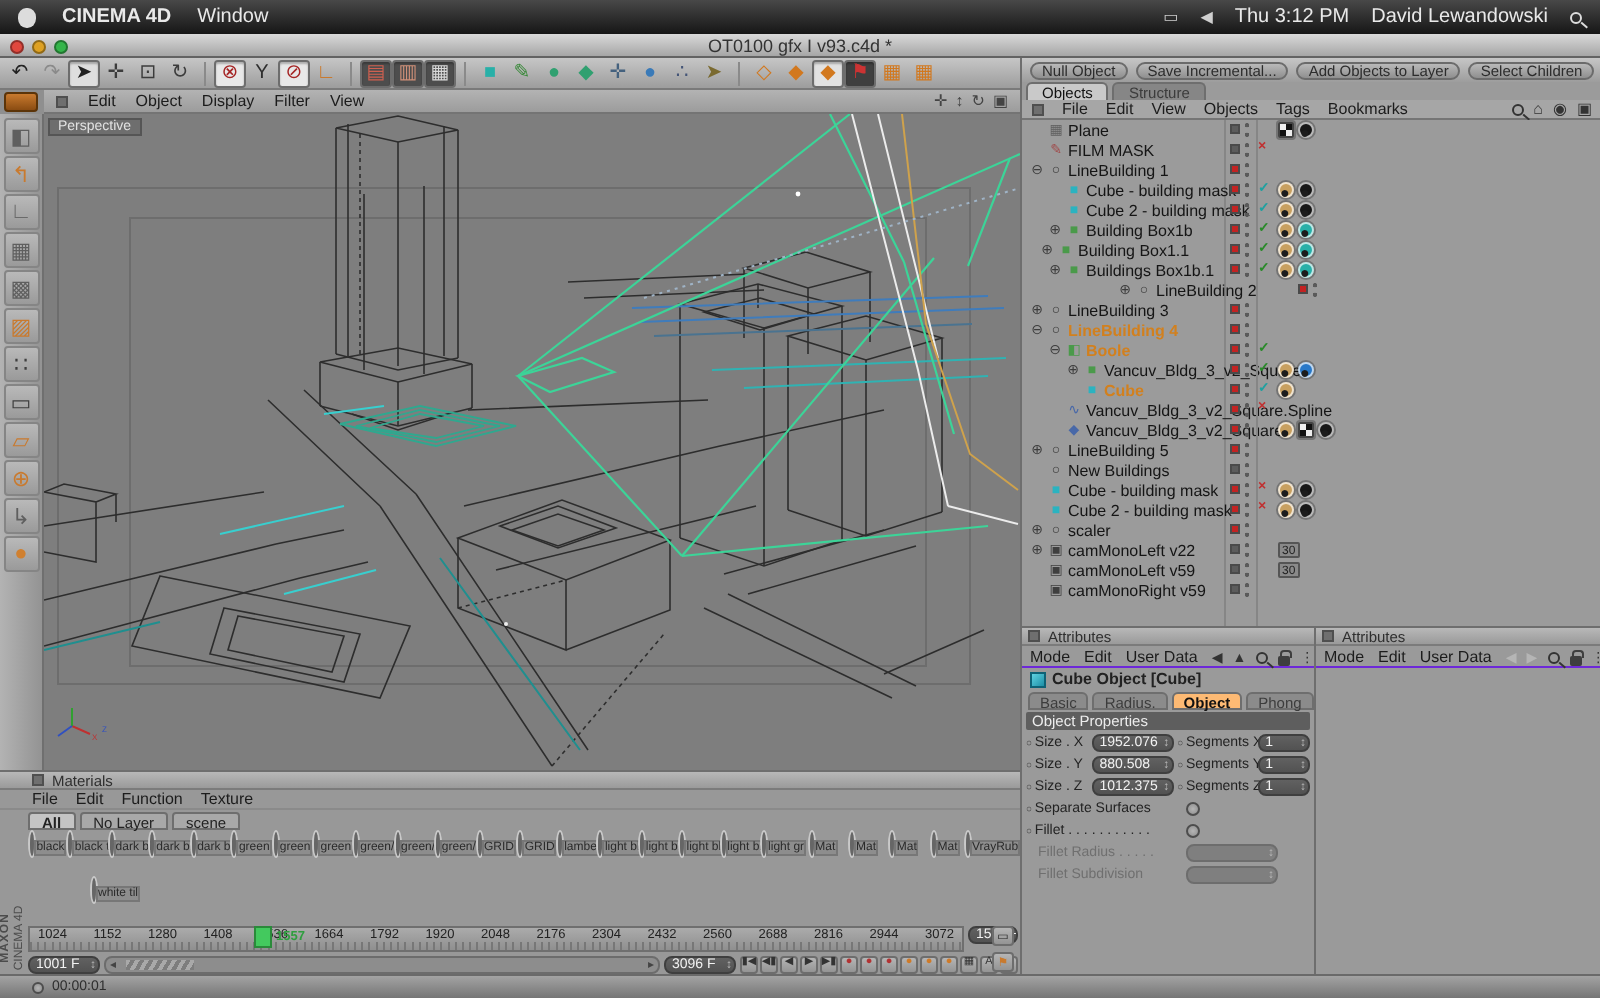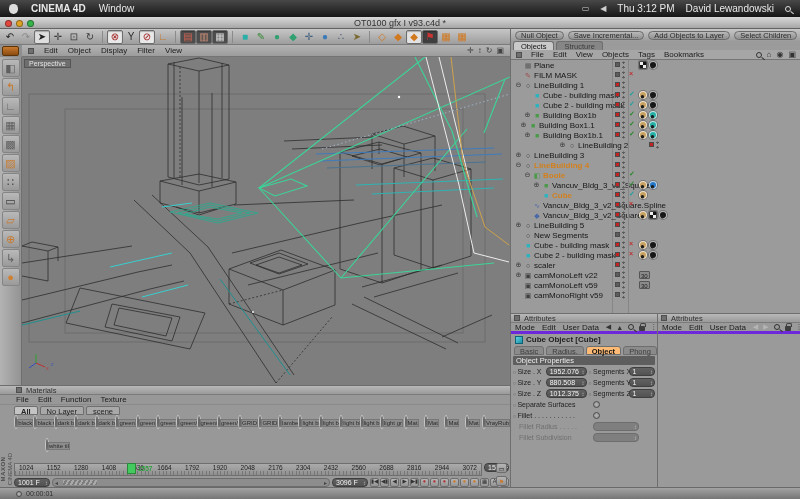--- a/index.html
+++ b/index.html
@@ -82,21 +82,21 @@
   #viewport{left:22px;top:57px;width:488px;height:328px;background:#7e7e7e;overflow:hidden}
   #vplabel{position:absolute;left:2px;top:2px;background:#6e6e6e;border:1px solid #555;color:#e2e2e2;
            font-size:7px;padding:0 4px;height:9px;line-height:8px}
 
   
   .attr{background:#9a9a9a;border-left:1px solid #6e6e6e;border-top:1px solid #6e6e6e}
   #attr1{left:510px;top:313px;width:147px;height:174px}
   #attr2{left:657px;top:313px;width:143px;height:174px}
   .ptitle{height:9px;background:linear-gradient(#b8b8b8,#9a9a9a);border-bottom:1px solid #7b7b7b;
           display:flex;align-items:center;gap:4px;padding:0 3px;font-size:7.5px;color:#2f2f2f}
-  .pmenu{height:11px;display:flex;align-items:flex-start;gap:7px;padding:0 4px;font-size:8px;border-bottom:3px solid #6d28d9}
+  .pmenu{height:11px;display:flex;align-items:flex-end;gap:7px;padding:0 4px;font-size:8px;border-bottom:1px solid #6d28d9}
   .pico{font-size:7px;color:#333}
   .pico.dim{color:#b5b5b5}
   .lockico{display:inline-block;width:6px;height:5px;background:#3e3e3e;position:relative;border-radius:1px;margin-top:2px}
   .lockico:before{content:"";position:absolute;left:1px;top:-3px;width:4px;height:3px;border:1px solid #3e3e3e;border-bottom:none;border-radius:2px 2px 0 0}
   #attr-objrow{height:11px;display:flex;align-items:center;gap:3px;padding:0 4px;font-size:8px;font-weight:bold;color:#222}
   .cubeglyph{width:8px;height:8px;background:linear-gradient(135deg,#5fd2e2,#1d8fa6);border:1px solid #0e6276;display:inline-block}
   #attr-tabs{height:10px;display:flex;gap:2px;padding:1px 3px 0}
   .atab{font-size:7.5px;height:9px;line-height:9px;padding:0 5px;border:1px solid #6e6e6e;border-radius:3px 3px 0 0;background:#8b8b8b;color:#3c3c3c}
   .atab.active{background:#fdba74;color:#111;font-weight:bold}
   #attr-sect{height:9px;background:#5e5e5e;color:#ececec;font-size:7.5px;line-height:9px;padding:0 3px;margin:1px 2px;border-radius:1px}
@@ -438,21 +438,21 @@
           <span class="tdots"></span>
           <span class="tstate" style="color: rgb(42, 138, 42);">✓</span>
           <span class="ttags">
             <span class="tag " style="background: rgb(200, 160, 96);">●</span>
             <span class="tag " style="background: rgb(40, 176, 168);">●</span>
           </span>
         </div>
         <div class="trow" style="padding-left: 12px;">
           <span class="texp">⊕</span>
           <span class="tico" style="color: rgb(74, 154, 74);">■</span>
-          <span class="tname">Building Box1b.1</span>
+          <span class="tname">Buildings Box1b.1</span>
           <span class="tlayer" style="background: rgb(195, 34, 34);"></span>
           <span class="tdots"></span>
           <span class="tstate" style="color: rgb(42, 138, 42);">✓</span>
           <span class="ttags">
             <span class="tag " style="background: rgb(200, 160, 96);">●</span>
             <span class="tag " style="background: rgb(40, 176, 168);">●</span>
           </span>
         </div>
         <div class="trow" style="padding-left: 13px; margin-left: 34px;">
           <span class="texp">⊕</span>
@@ -535,21 +535,21 @@
           <span class="texp">⊕</span>
           <span class="tico" style="color: rgb(58, 58, 58);">○</span>
           <span class="tname">LineBuilding 5</span>
           <span class="tlayer" style="background: rgb(195, 34, 34);"></span>
           <span class="tdots"></span>
           <span class="ttags"></span>
         </div>
         <div class="trow" style="padding-left: 3px;">
           <span class="texp"></span>
           <span class="tico" style="color: rgb(58, 58, 58);">○</span>
-          <span class="tname">New Segments</span>
+          <span class="tname">New Buildings</span>
           <span class="tlayer" style="background: rgb(92, 92, 92);"></span>
           <span class="tdots"></span>
           <span class="ttags"></span>
         </div>
         <div class="trow" style="padding-left: 3px;">
           <span class="texp"></span>
           <span class="tico" style="color: rgb(43, 179, 192);">■</span>
           <span class="tname">Cube - building mask</span>
           <span class="tlayer" style="background: rgb(195, 34, 34);"></span>
           <span class="tdots"></span>

